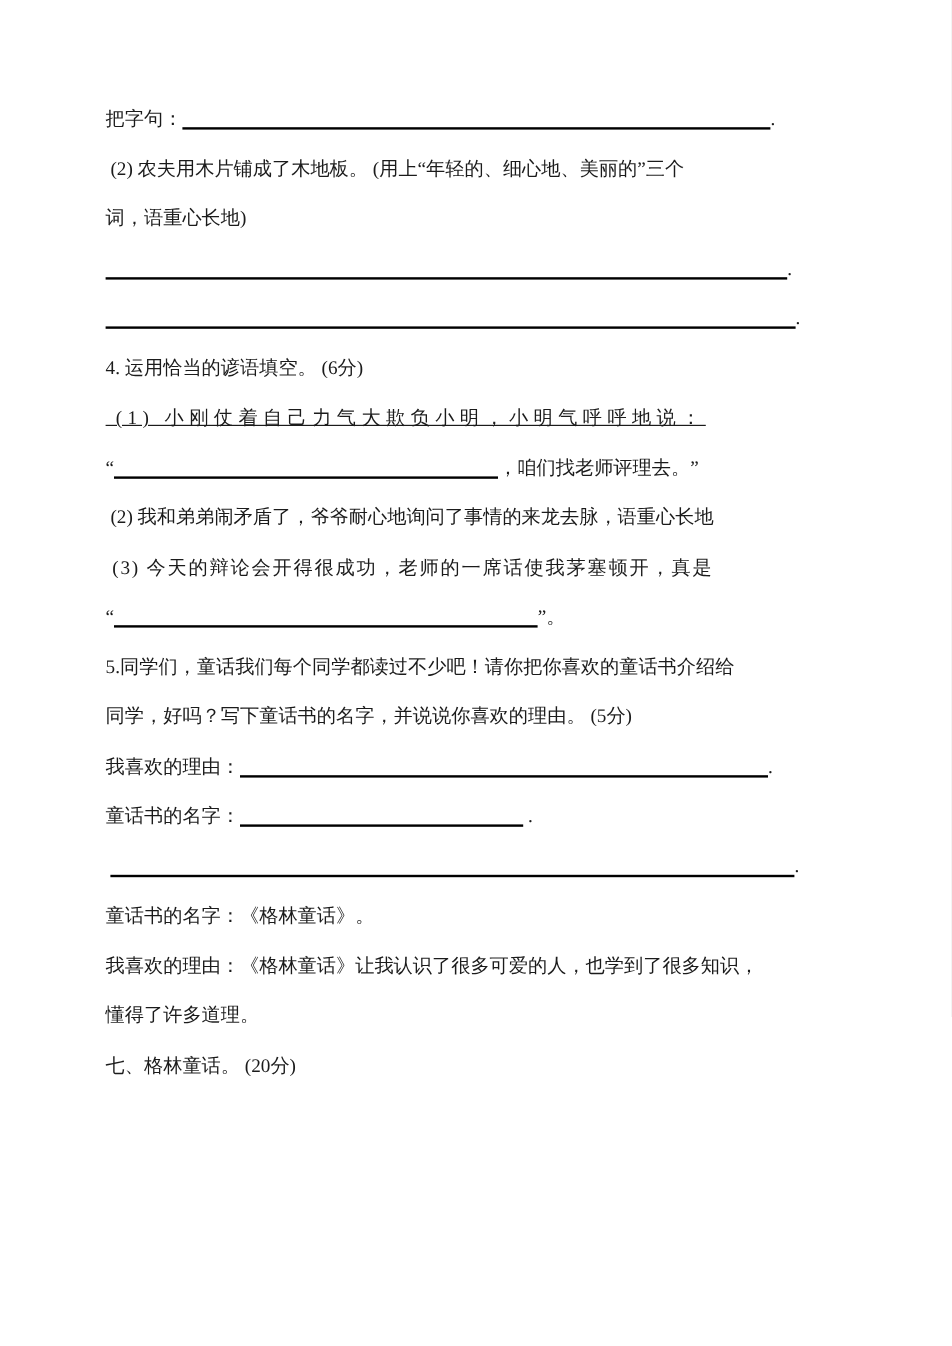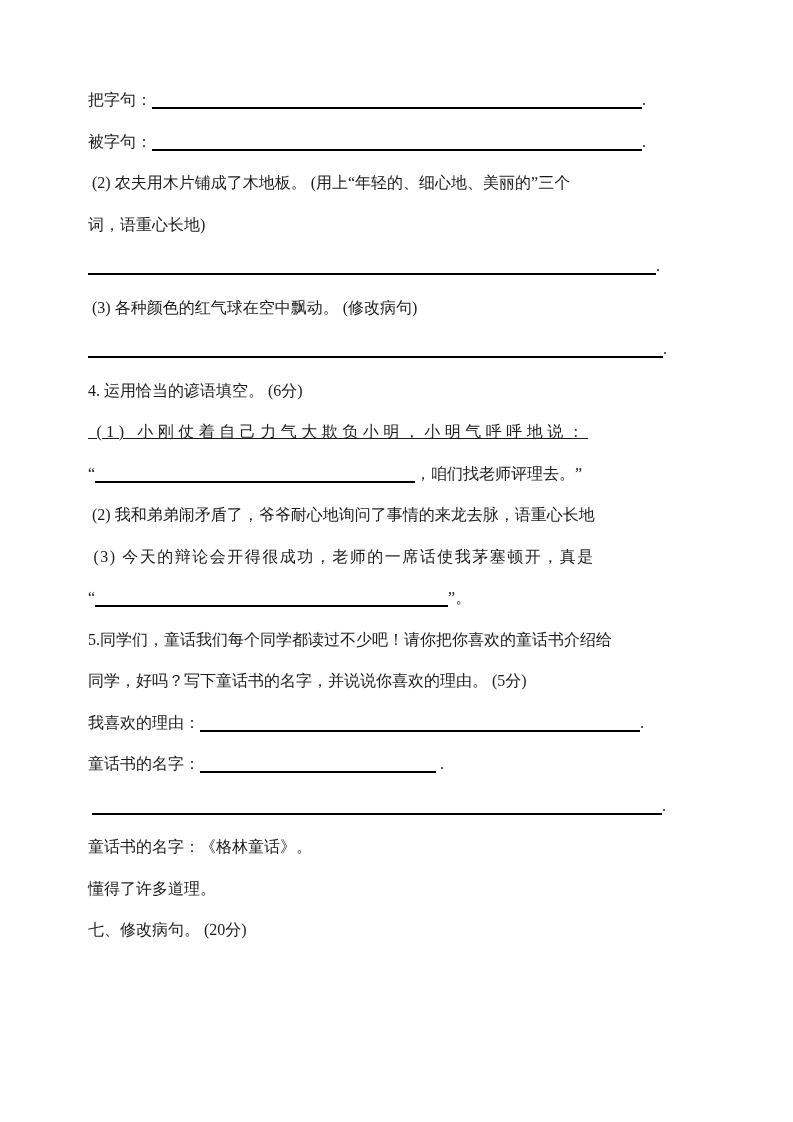--- a/index.html
+++ b/index.html
@@ -39,34 +39,33 @@
   }
   .spread { letter-spacing: 4.5px; text-decoration: underline; }
   .spread-light { letter-spacing: 1.5px; }
 </style>
 </head>
 <body>
 
 <div class="page">
   <div id="doc" class="doc">
       <div class="line"><span class="seg">把字句：</span><span class="blank" style="width: 490px;"></span><span class="seg">.</span></div>
-      <div class="line"><span class="seg">被字句：</span><span class="blank" style="width: 490px;"></span><span class="seg">.</span></div>
       <div class="line"><span class="seg"> (2) 农夫用木片铺成了木地板。 (用上“年轻的、细心地、美丽的”三个</span></div>
       <div class="line"><span class="seg">词，语重心长地)</span></div>
       <div class="line"><span class="blank" style="width: 568px;"></span><span class="seg">.</span></div>
-      <div class="line"><span class="seg"> (3) 各种颜色的红气球在空中飘动。 (修改病句)</span></div>
       <div class="line"><span class="blank" style="width: 575px;"></span><span class="seg">.</span></div>
       <div class="line"><span class="seg">4. 运用恰当的谚语填空。 (6分)</span></div>
       <div class="line spread"><span class="seg"> (1) 小刚仗着自己力气大欺负小明，小明气呼呼地说：</span></div>
       <div class="line"><span class="seg">“</span><span class="blank" style="width: 320px;"></span><span class="seg">，咱们找老师评理去。”</span></div>
       <div class="line"><span class="seg"> (2) 我和弟弟闹矛盾了，爷爷耐心地询问了事情的来龙去脉，语重心长地</span></div>
       <div class="line spread-light"><span class="seg"> (3) 今天的辩论会开得很成功，老师的一席话使我茅塞顿开，真是</span></div>
       <div class="line"><span class="seg">“</span><span class="blank" style="width: 353px;"></span><span class="seg">”。</span></div>
       <div class="line"><span class="seg">5.同学们，童话我们每个同学都读过不少吧！请你把你喜欢的童话书介绍给</span></div>
       <div class="line"><span class="seg">同学，好吗？写下童话书的名字，并说说你喜欢的理由。 (5分)</span></div>
       <div class="line"><span class="seg">我喜欢的理由：</span><span class="blank" style="width: 440px;"></span><span class="seg">.</span></div>
       <div class="line"><span class="seg">童话书的名字：</span><span class="blank" style="width: 236px;"></span><span class="seg"> .</span></div>
       <div class="line"><span class="seg"> </span><span class="blank" style="width: 570px;"></span><span class="seg">.</span></div>
       <div class="line"><span class="seg">童话书的名字：《格林童话》。</span></div>
+      <div class="line"><span class="seg">我喜欢的理由：《格林童话》让我认识了很多可爱的人，也学到了很多知识，</span></div>
       <div class="line"><span class="seg">懂得了许多道理。</span></div>
-      <div class="line"><span class="seg">七、修改病句。 (20分)</span></div>
+      <div class="line"><span class="seg">七、格林童话。 (20分)</span></div>
     </div>
 </div>
 
 </body></html>

